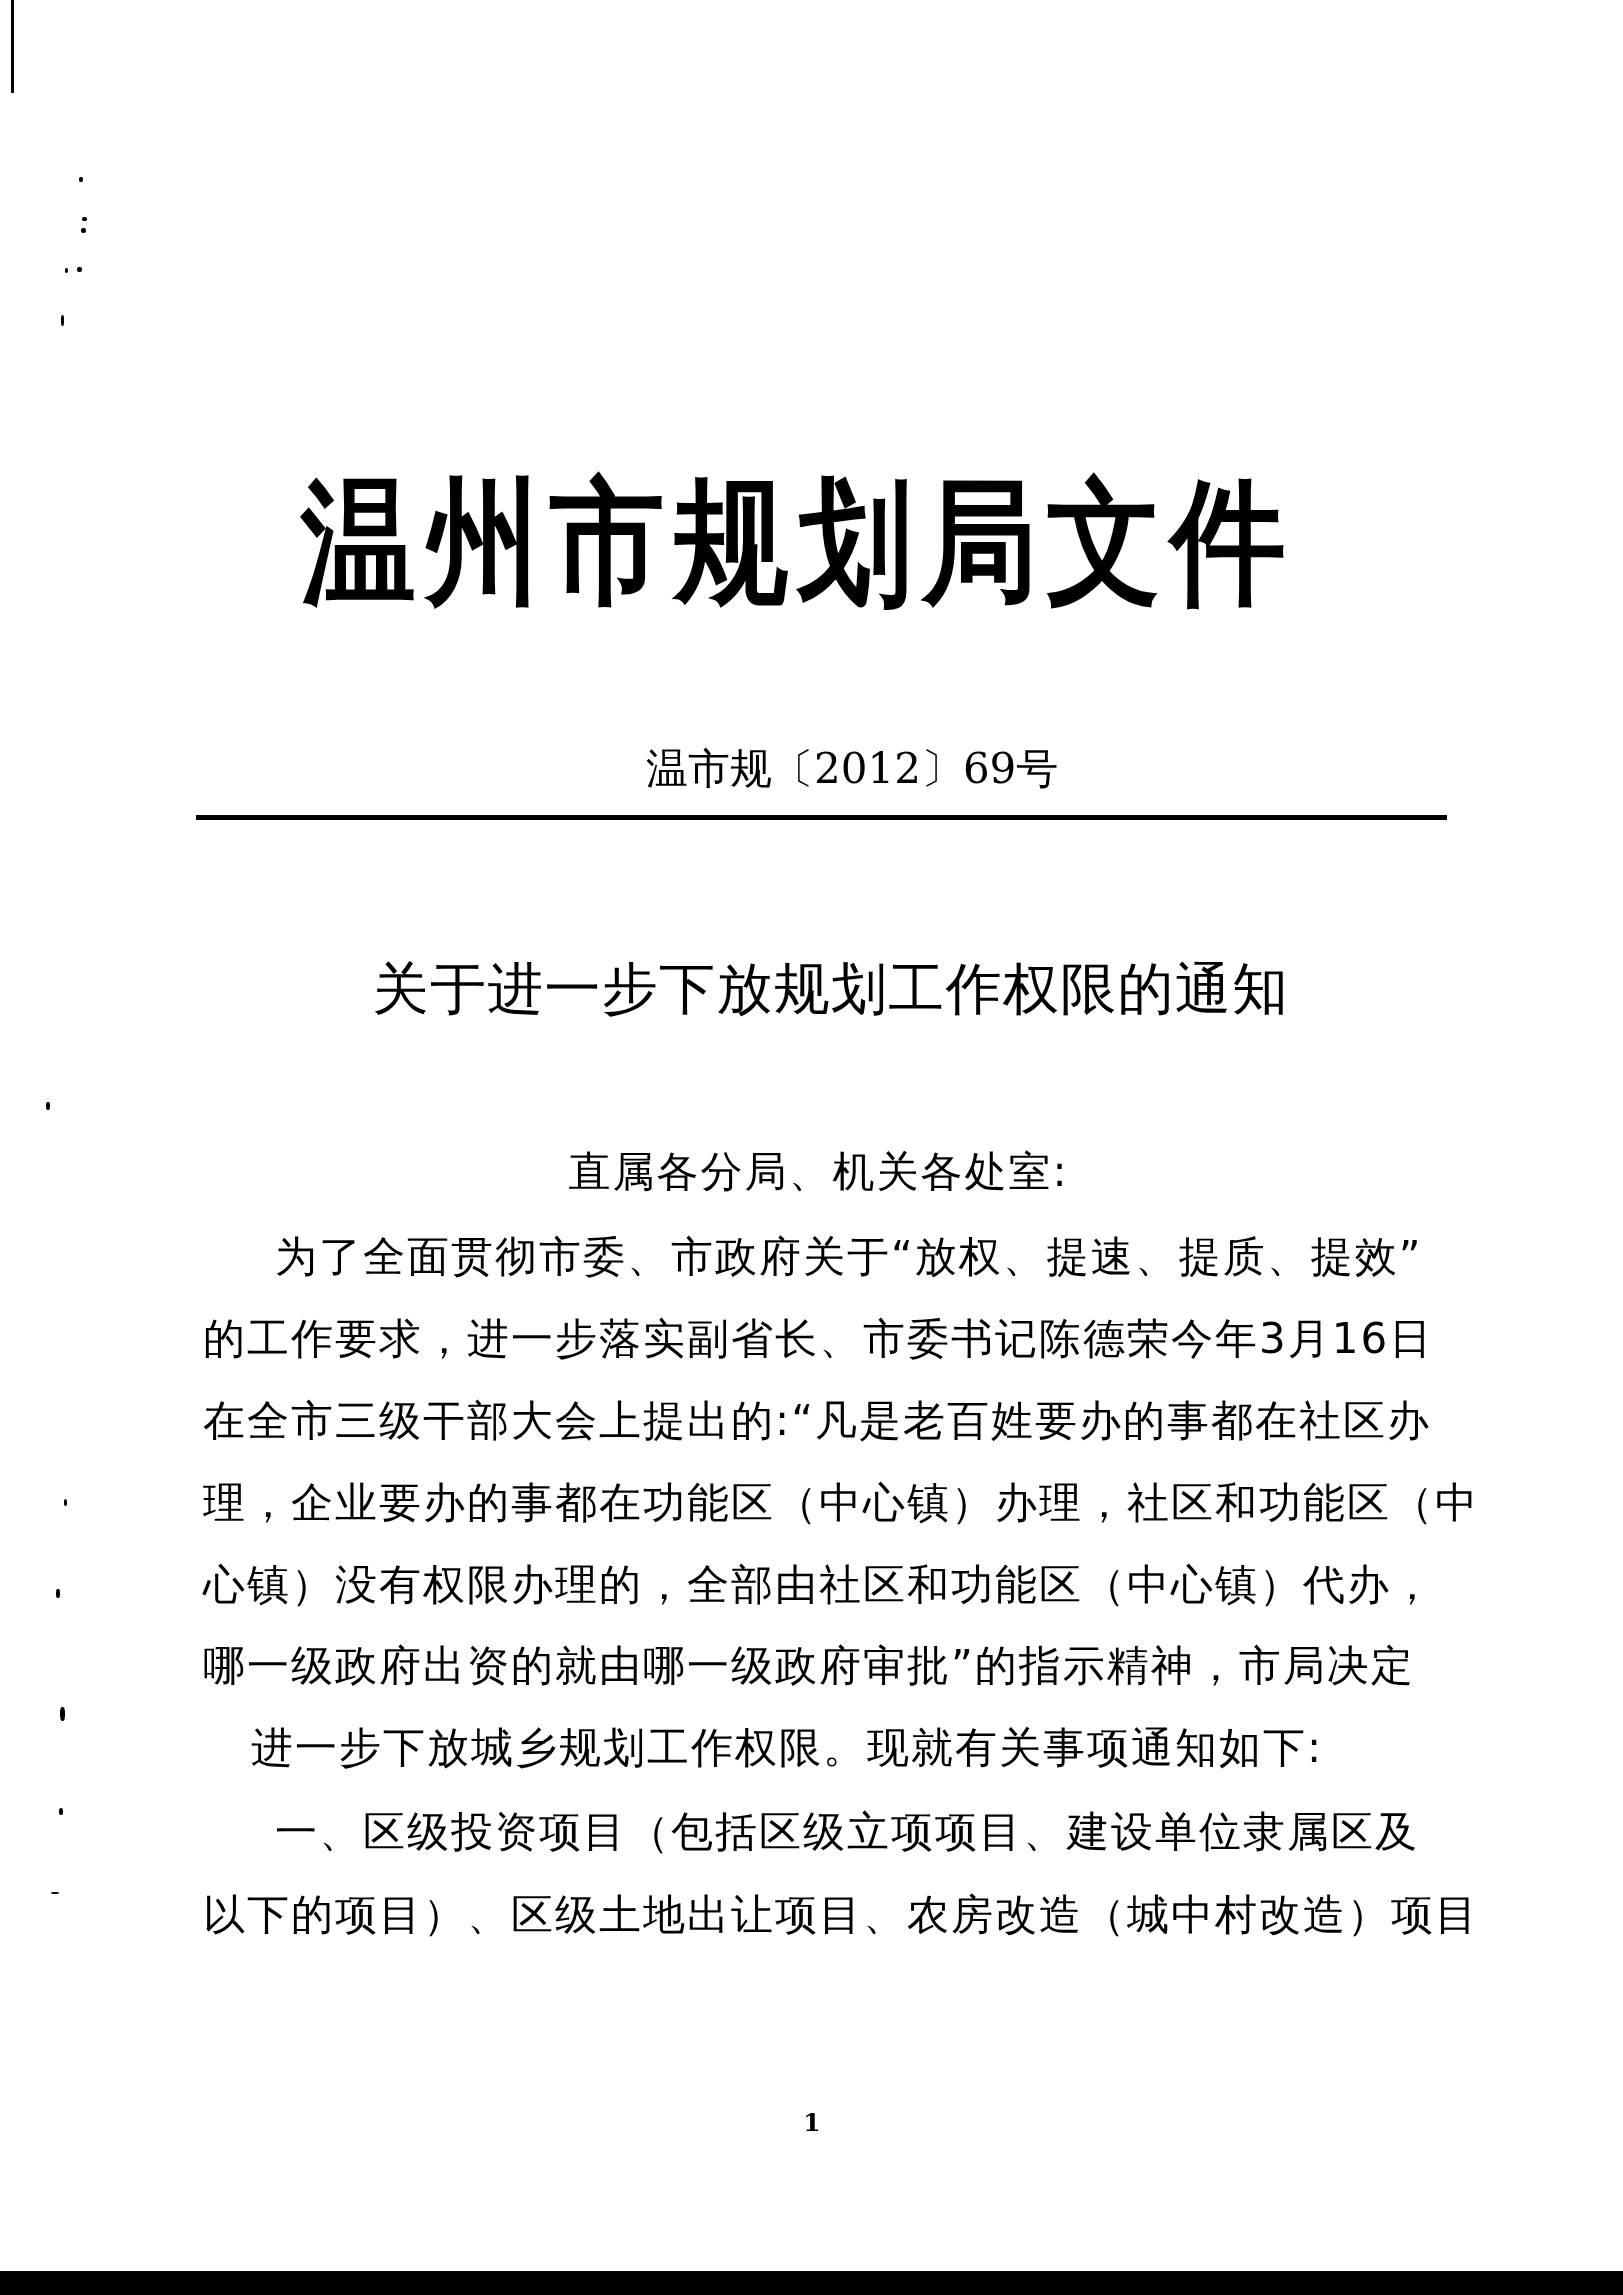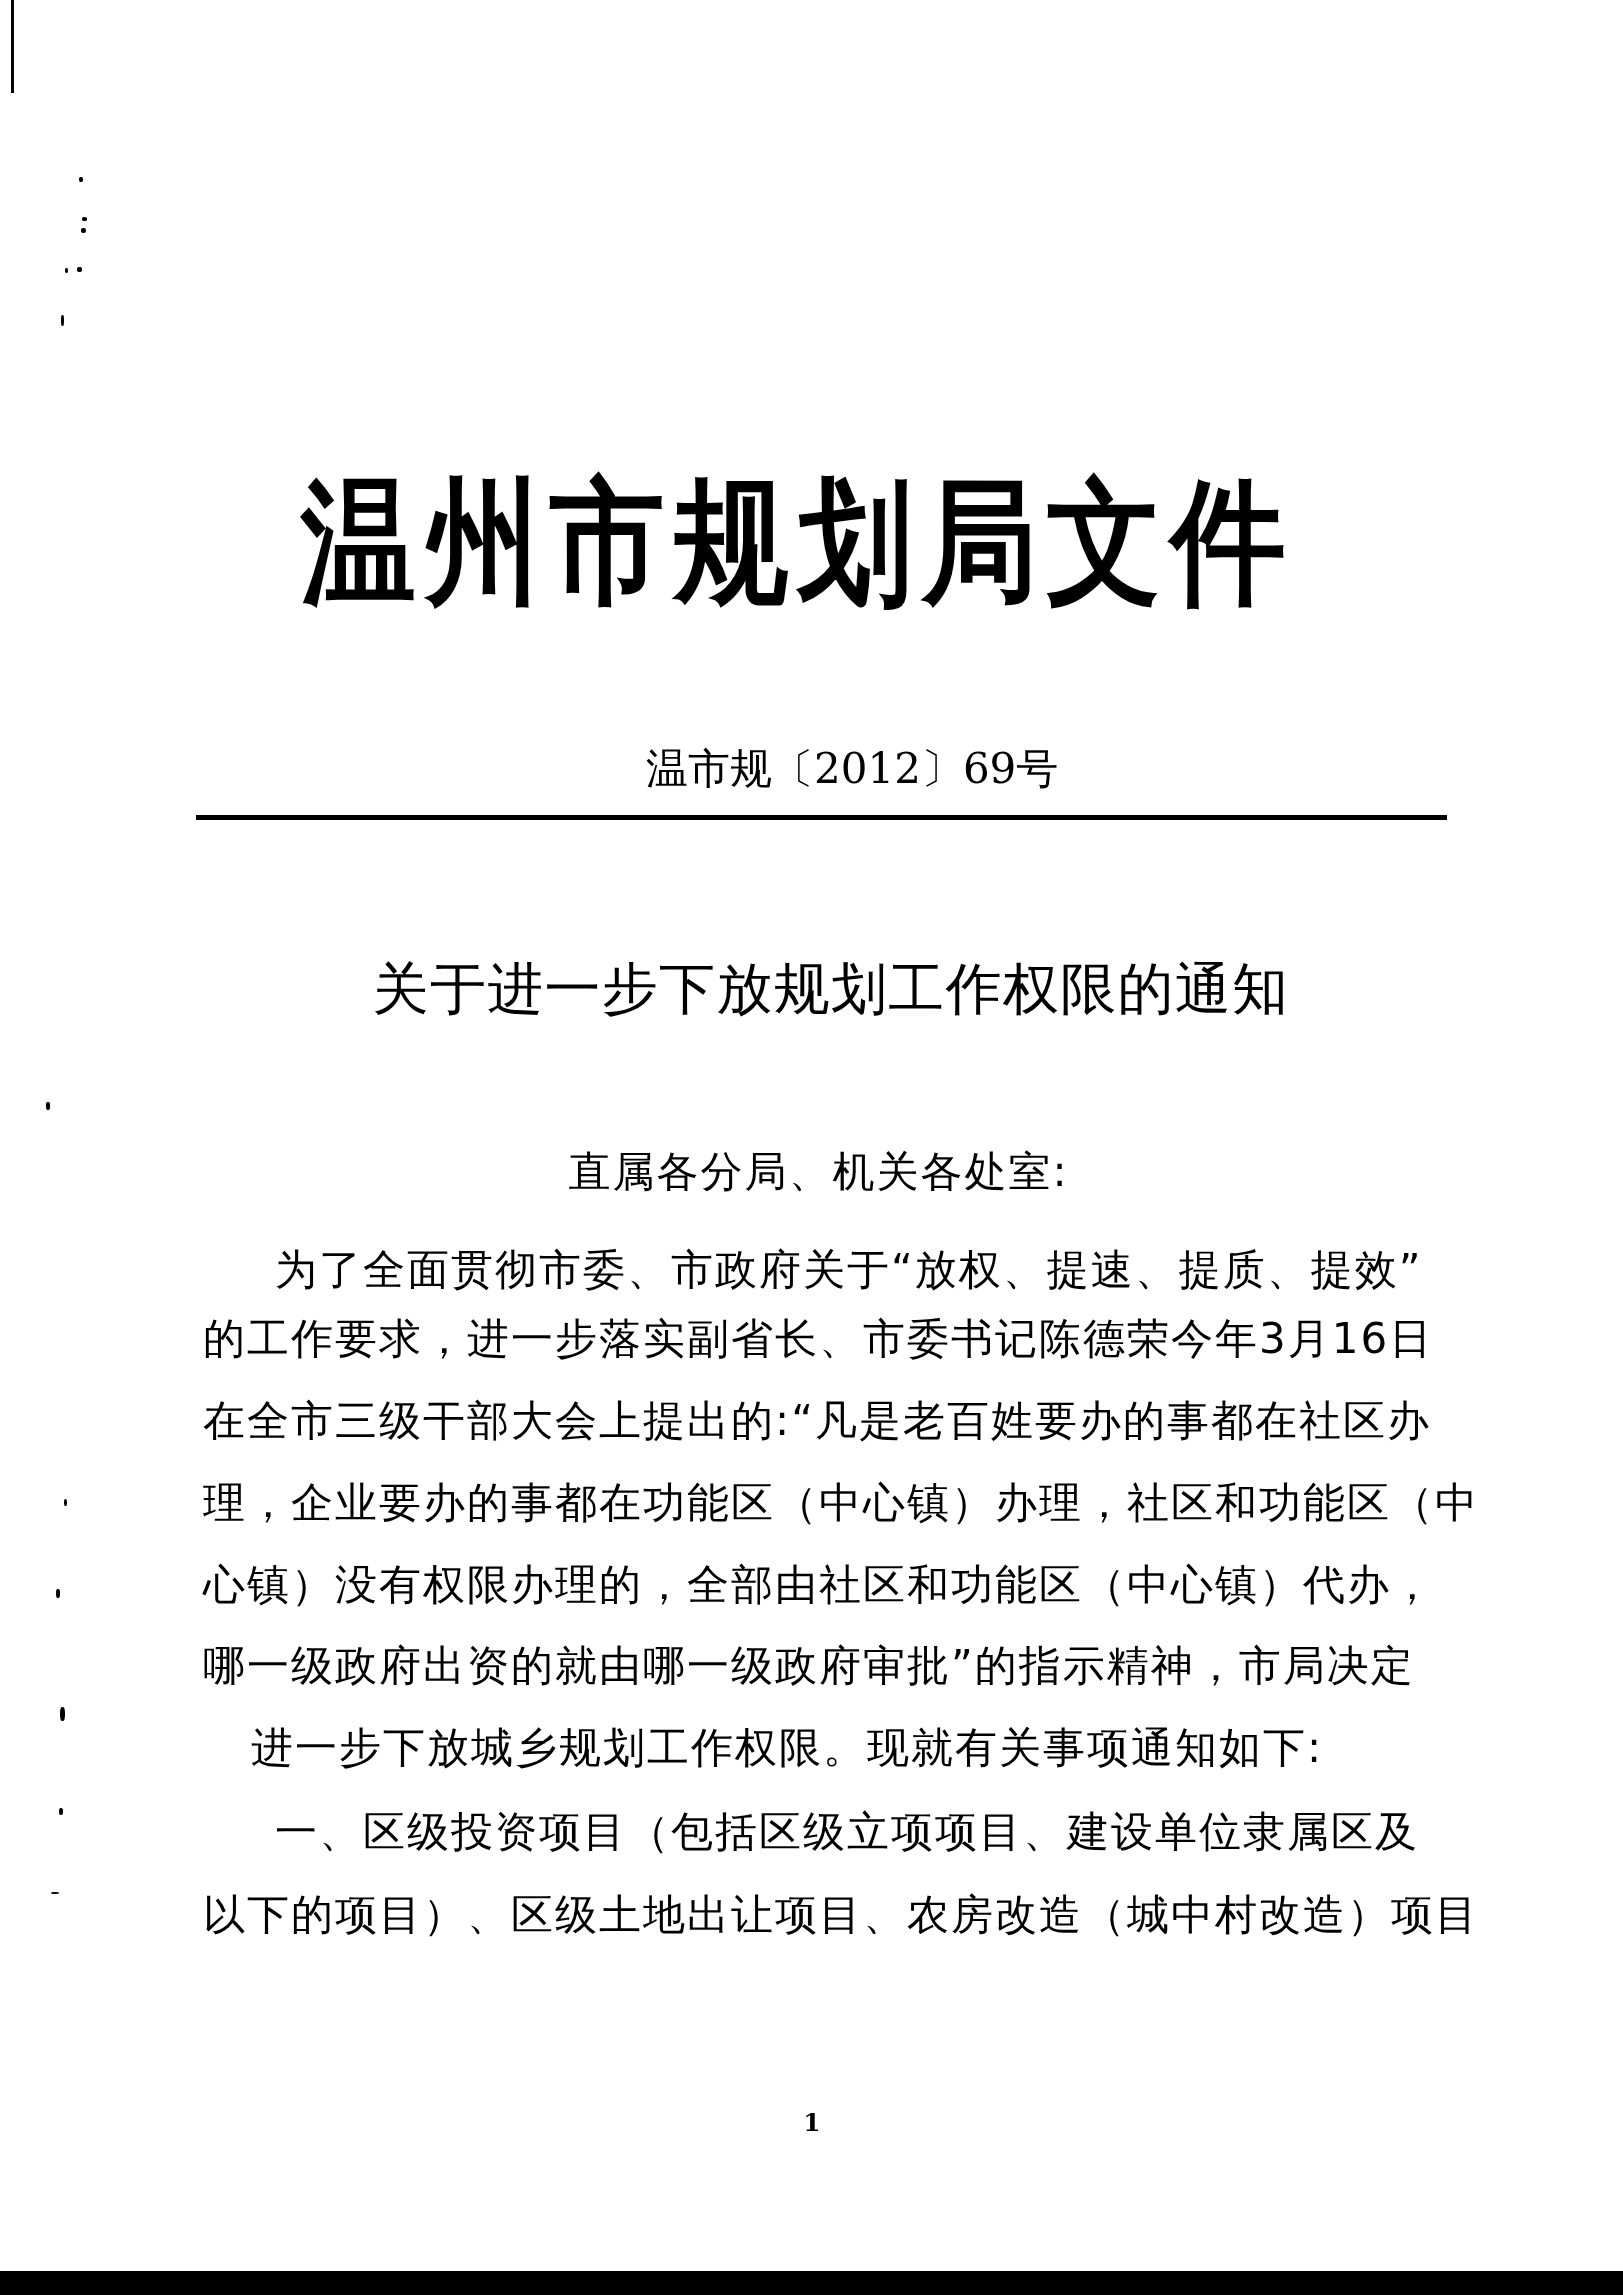--- a/index.html
+++ b/index.html
@@ -59,21 +59,21 @@
 <div class="abs org-title">温州市规划局文件</div>
 
 <div class="abs doc-number">温市规〔2012〕69号</div>
 
 <div class="abs rule"></div>
 
 <div class="abs notice-title">关于进一步下放规划工作权限的通知</div>
 
 <div class="body-text">
   <div class="line" style="top:1142px;text-align:center;">直属各分局、机关各处室:</div>
-  <div class="line indent" style="top:1227px;margin-top:13px;">为了全面贯彻市委、市政府关于“放权、提速、提质、提效”</div>
+  <div class="line indent" style="top:1227px;">为了全面贯彻市委、市政府关于“放权、提速、提质、提效”</div>
   <div class="line" style="top:1309px;">的工作要求，进一步落实副省长、市委书记陈德荣今年3月16日</div>
   <div class="line" style="top:1391px;">在全市三级干部大会上提出的:“凡是老百姓要办的事都在社区办</div>
   <div class="line" style="top:1473px;">理，企业要办的事都在功能区（中心镇）办理，社区和功能区（中</div>
   <div class="line" style="top:1555px;text-align:center;">心镇）没有权限办理的，全部由社区和功能区（中心镇）代办，</div>
   <div class="line" style="top:1636px;">哪一级政府出资的就由哪一级政府审批”的指示精神，市局决定</div>
   <div class="line" style="top:1718px;margin-left:48px;">进一步下放城乡规划工作权限。现就有关事项通知如下:</div>
   <div class="line indent" style="top:1803px;font-family:Liberation Serif, serif;">一、区级投资项目（包括区级立项项目、建设单位隶属区及</div>
   <div class="line" style="top:1885px;">以下的项目）、区级土地出让项目、农房改造（城中村改造）项目</div>
 </div>
 

